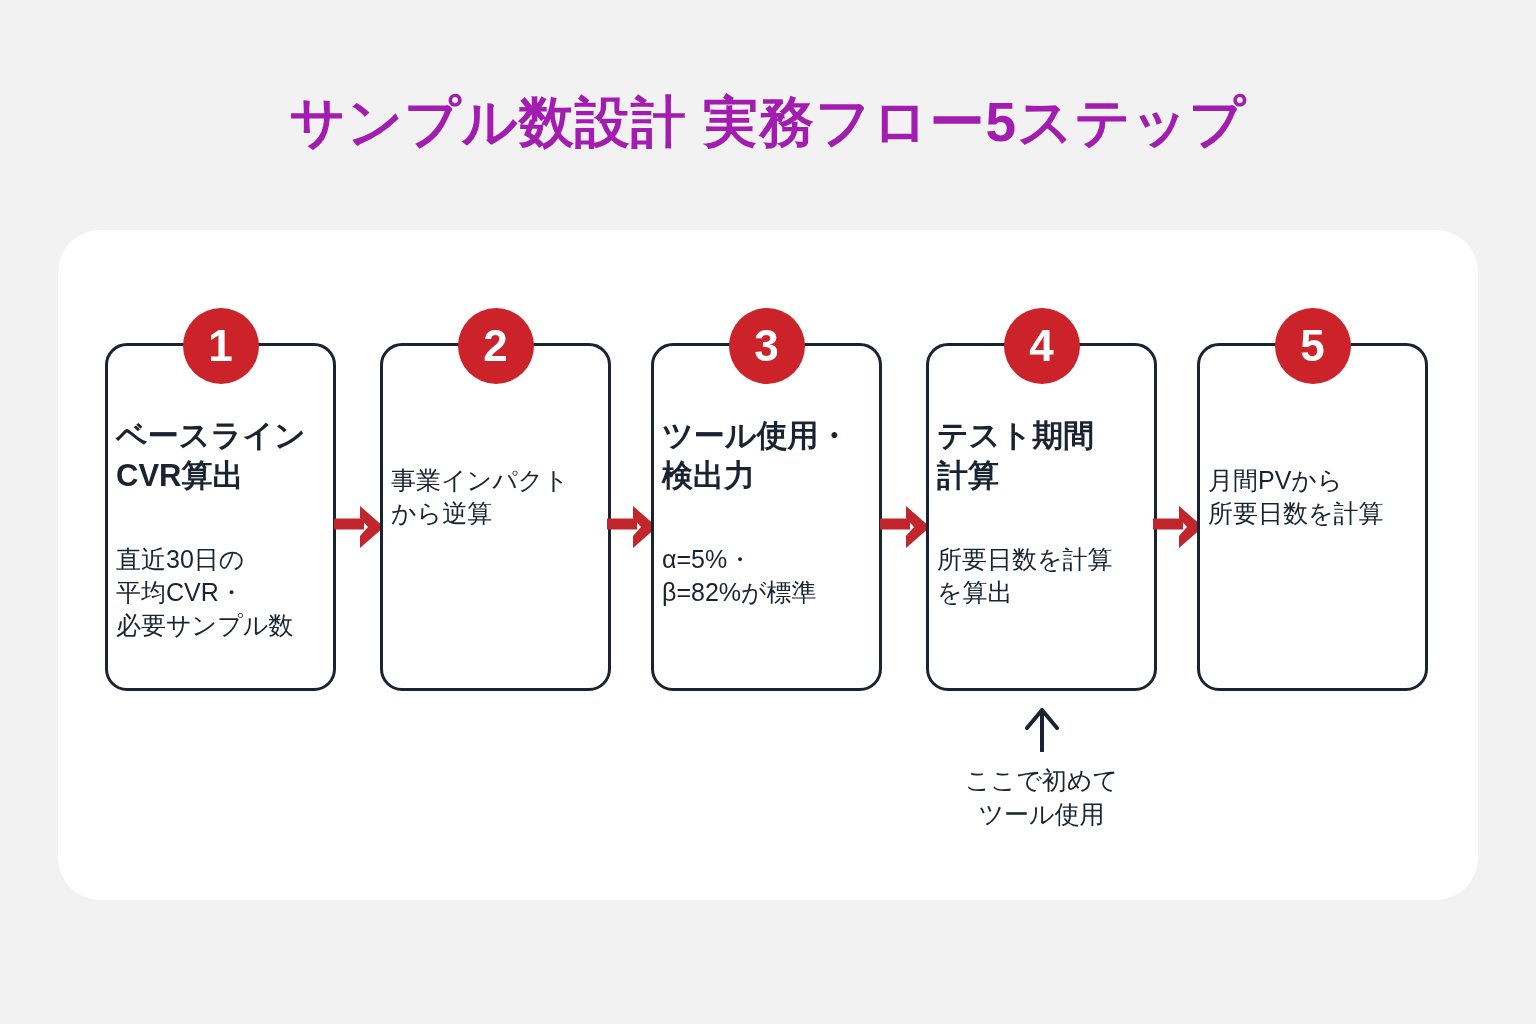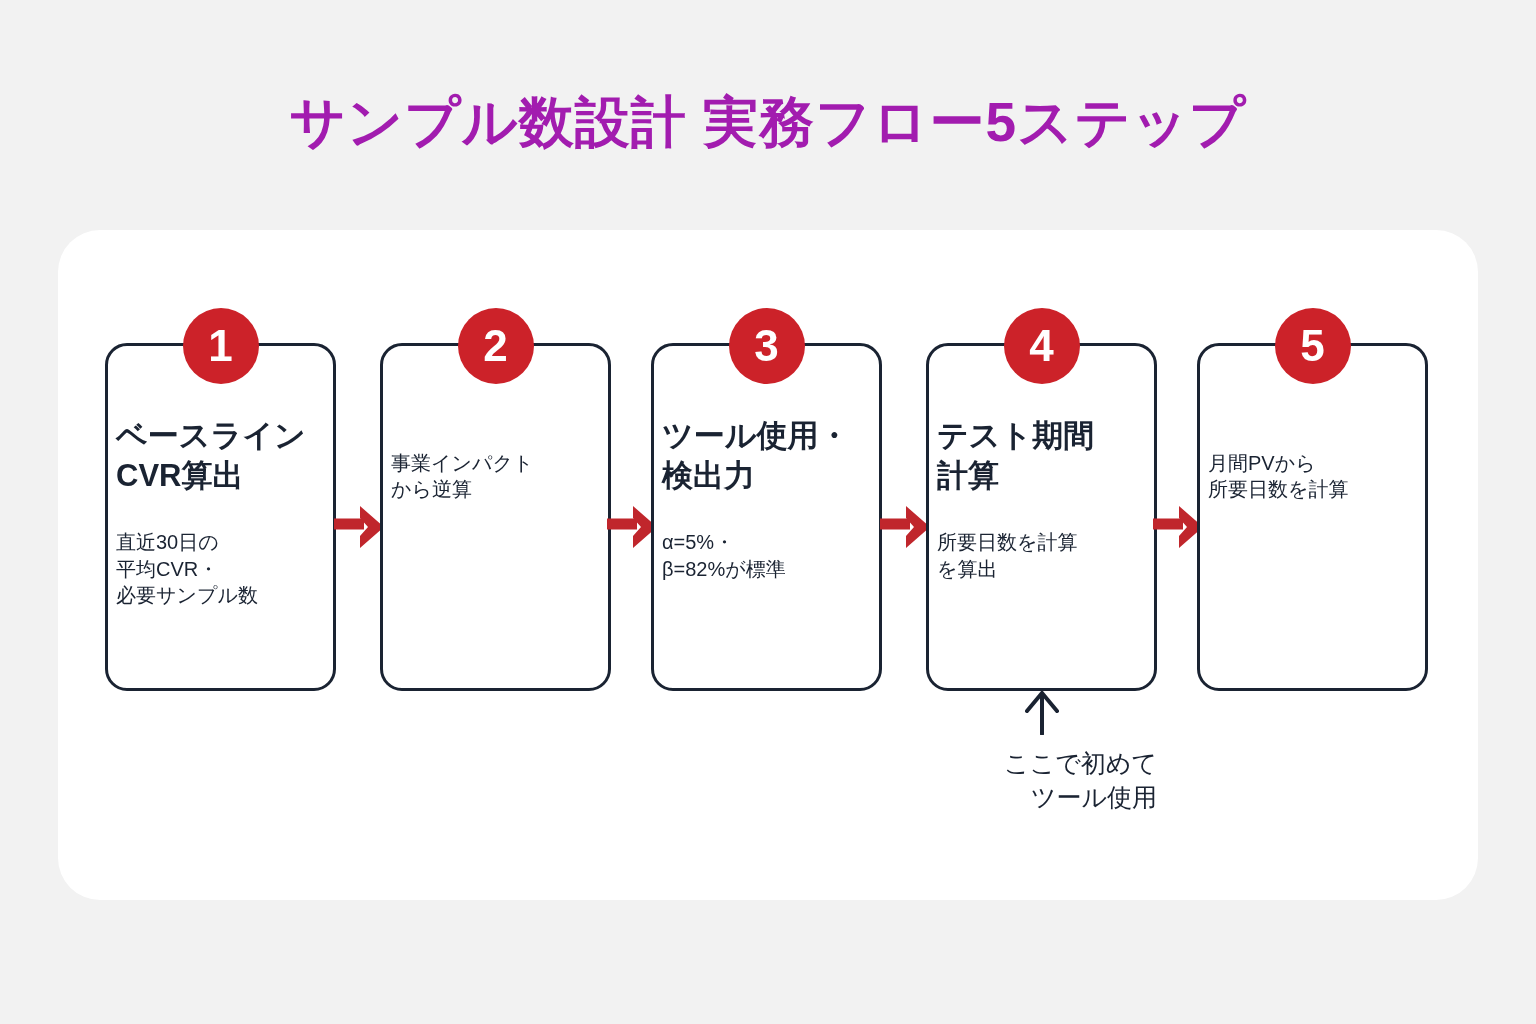--- a/index.html
+++ b/index.html
@@ -96,22 +96,22 @@
 
   .step-heading {
     font-size: 31px;
     font-weight: bold;
     color: #1a2332;
     line-height: 1.28;
     white-space: pre-line;
   }
 
   .step-desc {
-    margin-top: 34px;
-    font-size: 20px;
+    margin-top: 48px;
+    font-size: 25px;
     color: #1a2332;
     line-height: 1.32;
     white-space: pre-line;
   }
 
   
   .arrow {
     position: absolute;
     top: 274px;
     width: 52px;
@@ -119,23 +119,23 @@
   }
   .arrow-0 { left: 276px; }
   .arrow-1 { left: 549px; }
   .arrow-2 { left: 822px; }
   .arrow-3 { left: 1095px; }
 
   
   .annotation {
     position: absolute;
     left: 868px;
-    top: 461px;
+    top: 478px;
     width: 231px;
-    text-align: right;
+    text-align: center;
   }
   .annotation-arrow {
     display: block;
     margin: 0 auto 12px auto;
   }
   .annotation-text {
     font-size: 25px;
     color: #1a2332;
     line-height: 1.35;
     white-space: pre-line;

